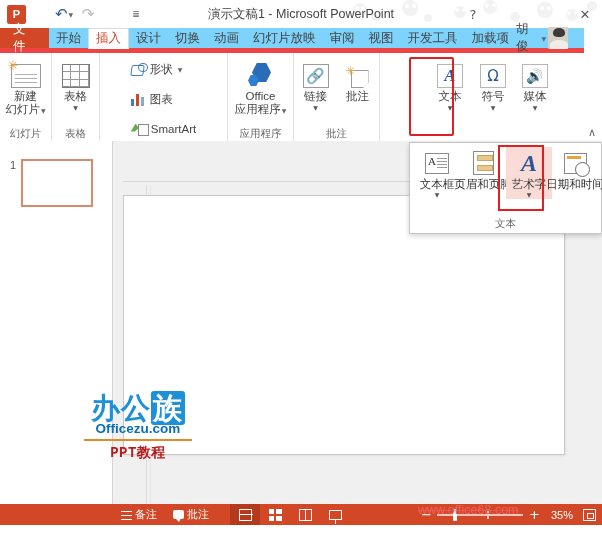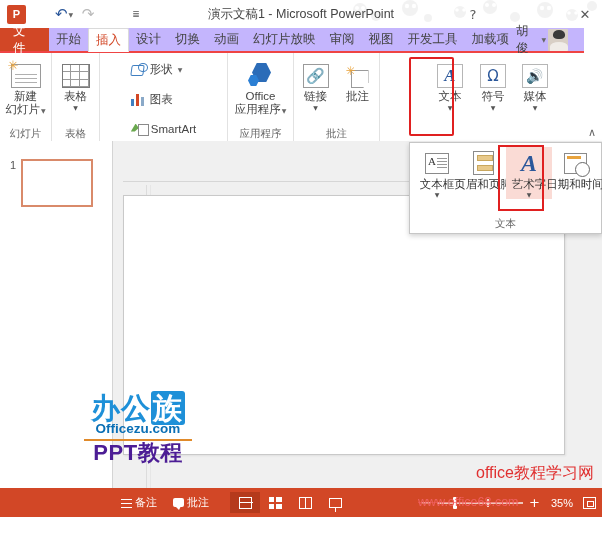--- a/index.html
+++ b/index.html
@@ -64,23 +64,23 @@
 
   
   .deco-pattern {
     position: absolute; left: 340px; top: 0px; width: 262px; height: 28px;
     opacity: 0.12; pointer-events: none; overflow: hidden;
   }
 
   
   .tabbar {
     position: absolute; left: 0; top: 28px; width: 584px; height: 25px;
-    background: #c4b5fd;
+    background: #7dd3fc;
     display: flex; align-items: stretch;
-    border-bottom: 2px solid #ef4444;
+    border-bottom: 5px solid #ef4444;
   }
   .tab-file {
     background: #d24726; color: #fff;
     padding: 0 13px; display: flex; align-items: center;
     font-size: 12.5px;
   }
   .tab {
     padding: 0 7px; display: flex; align-items: center;
     font-size: 12.5px; color: #444; white-space: nowrap;
   }
@@ -387,33 +387,33 @@
   .wm-cn .boxed {
     background: #1e90d8; color: #ffffff; padding: 0 2px; border-radius: 3px;
   }
   .wm-url {
     font-size: 13.5px; font-weight: bold; color: #0a6fb5;
     line-height: 15px; margin-top: -2px;
     font-family: "Liberation Sans", sans-serif;
   }
   .wm-sep { height: 2px; background: #e08a2a; margin: 3px 6px 2px; }
   .wm-ppt {
-    font-size: 22px; font-weight: bold; color: #4c1d95;
+    font-size: 14px; font-weight: bold; color: #b91c1c;
     line-height: 20px; letter-spacing: 0.5px;
-    font-family: Liberation Sans, sans-serif;
+    font-family: Liberation Mono, monospace;
   }
   .wm-br {
     position: absolute; right: 8px; bottom: 28px;
     font-size: 16px; color: #e03030; z-index: 20;
     font-family: "Liberation Sans", sans-serif;
   }
 
   
   .statusbar {
-    position: absolute; left: 0; bottom: 16px; width: 602px; height: 29px;
+    position: absolute; left: 0; bottom: 8px; width: 602px; height: 21px;
     background: #d24726; display: flex; align-items: center;
     color: #ffffff;
   }
   .sb-left { display: flex; align-items: center; gap: 2px; margin-left: 114px; }
   .sb-item {
     display: flex; align-items: center; gap: 3px;
     font-size: 11px; padding: 0 7px; height: 21px;
   }
   .ic-notes {
     width: 11px; height: 10px; position: relative;
@@ -745,21 +745,20 @@
 
     <div class="wm-center">
       <div class="wm-cn">
         <span>办公</span><span class="boxed">族</span>
       </div>
       <div class="wm-url">Officezu.com</div>
       <div class="wm-sep"></div>
       <div class="wm-ppt">PPT教程</div>
     </div>
 
-    <div class="wm-br">office教程学习网</div>
   </div>
 
   <div class="dropdown">
     <div class="dd-items">
       <div class="dd-item">
         <span class="dico">
             <span class="ic-textbox"></span>
           </span>
         <span class="dlabel">文本框</span>
         <span class="dcaret">▼</span>

